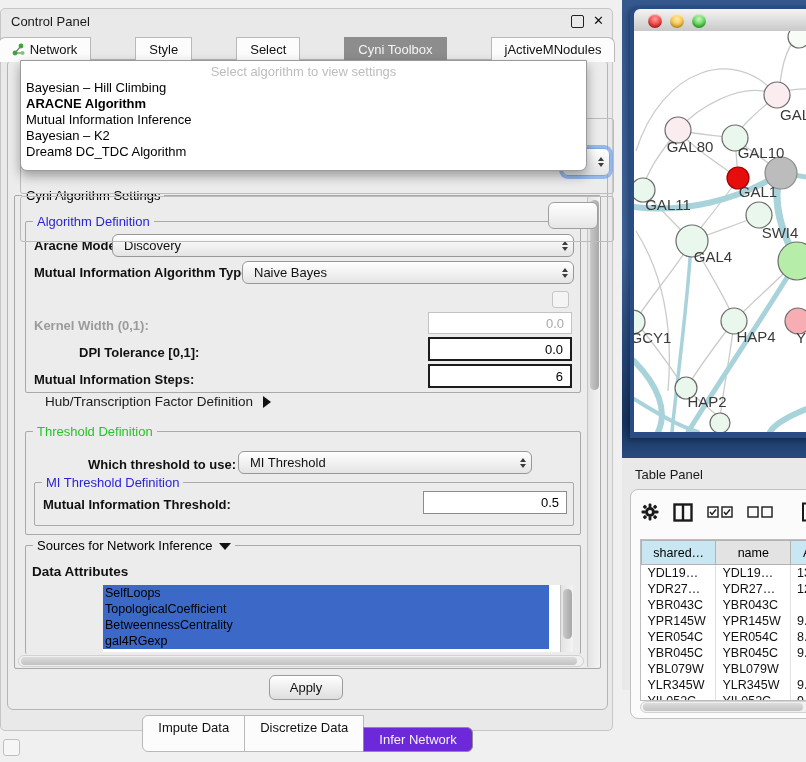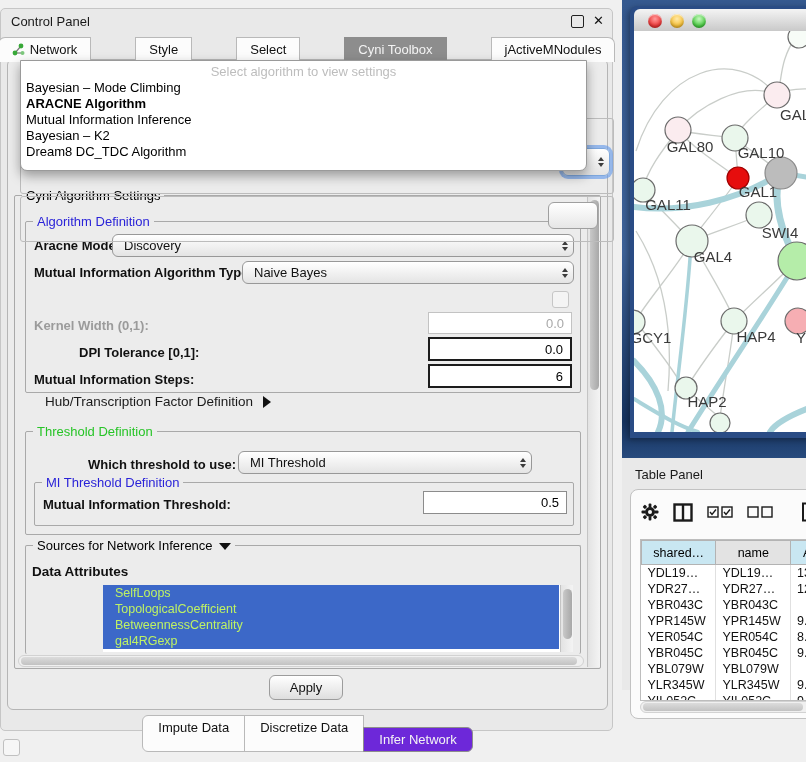--- a/index.html
+++ b/index.html
@@ -63,21 +63,21 @@
   .tfield.dis{border:1px solid #c3c3c3;color:#a9a9a9;}
 
   .checkbox-dis{position:absolute;width:15px;height:15px;border:1px solid #c6c6c6;border-radius:3px;background:#f4f4f4;}
 
   .vscroll{position:absolute;width:13px;background:linear-gradient(90deg,#e3e3e3,#f4f4f4);border-left:1px solid #c4c4c4;box-sizing:border-box;}
   .vthumb{position:absolute;left:1.5px;width:9px;border-radius:5px;background:linear-gradient(90deg,#c9c9c9,#a8a8a8);}
   .hscroll{position:absolute;height:12px;background:#f0f0f0;border:1px solid #d2d2d2;border-radius:6px;box-sizing:border-box;}
   .hthumb{position:absolute;top:1px;height:8px;border-radius:4px;background:linear-gradient(#dcdcdc,#c2c2c2);}
 
   .attr-list{position:absolute;left:88px;top:389px;width:470px;height:67px;background:#ffffff;overflow:hidden;}
-  .attr-item{height:16px;line-height:16px;font-size:12.5px;color:#bef264;background:#3c68c8;padding-left:12px;width:444px;}
+  .attr-item{height:16px;line-height:16px;font-size:12.5px;color:#000000;background:#3c68c8;padding-left:2px;width:444px;}
 
   .hub-row{position:absolute;left:30px;top:198px;font-size:13.5px;color:#1a1a1a;display:flex;align-items:center;gap:10px;}
   .tri-right{width:0;height:0;border-top:6px solid transparent;border-bottom:6px solid transparent;border-left:8px solid #111;}
   .tri-dn-sm{display:inline-block;width:0;height:0;border-left:6px solid transparent;border-right:6px solid transparent;border-top:7px solid #111;vertical-align:middle;margin-left:6px;}
 
   .apply-btn{position:absolute;left:261px;top:615px;width:72px;height:23px;background:linear-gradient(#ffffff,#dedede);
     border:1px solid #9c9c9c;border-radius:6px;font-size:13px;color:#111;display:flex;align-items:center;justify-content:center;}
 
   .bottom-tabrow{position:absolute;left:0;top:706px;width:613px;display:flex;justify-content:center;z-index:5;}
   .btab{background:#fcfcfc;border:1px solid #b9b9b9;padding:4px 15px;font-size:13px;color:#111;margin-left:-1px;white-space:nowrap;}
@@ -157,21 +157,21 @@
           <span class="arrows">
             <span class="tri-up"></span>
             <span class="tri-down"></span>
           </span>
         </div>
       <div class="combo-sliver2"></div>
 
       <div class="algo-popup">
         <div class="algo-placeholder">Select algorithm to view settings</div>
         <div id="algo-list">
-            <div class="algo-item">Bayesian – Mode Climbing</div>
+            <div class="algo-item">Bayesian – Hill Climbing</div>
             <div class="algo-item sel">ARACNE Algorithm</div>
             <div class="algo-item">Mutual Information Inference</div>
             <div class="algo-item">Bayesian – K2</div>
             <div class="algo-item">Dream8 DC_TDC Algorithm</div>
           </div>
       </div>
 
       <div class="group" style="left:6px;top:135px;width:587px;height:474px;">
         <span class="legend">Cyni Algorithm Settings</span>
 

